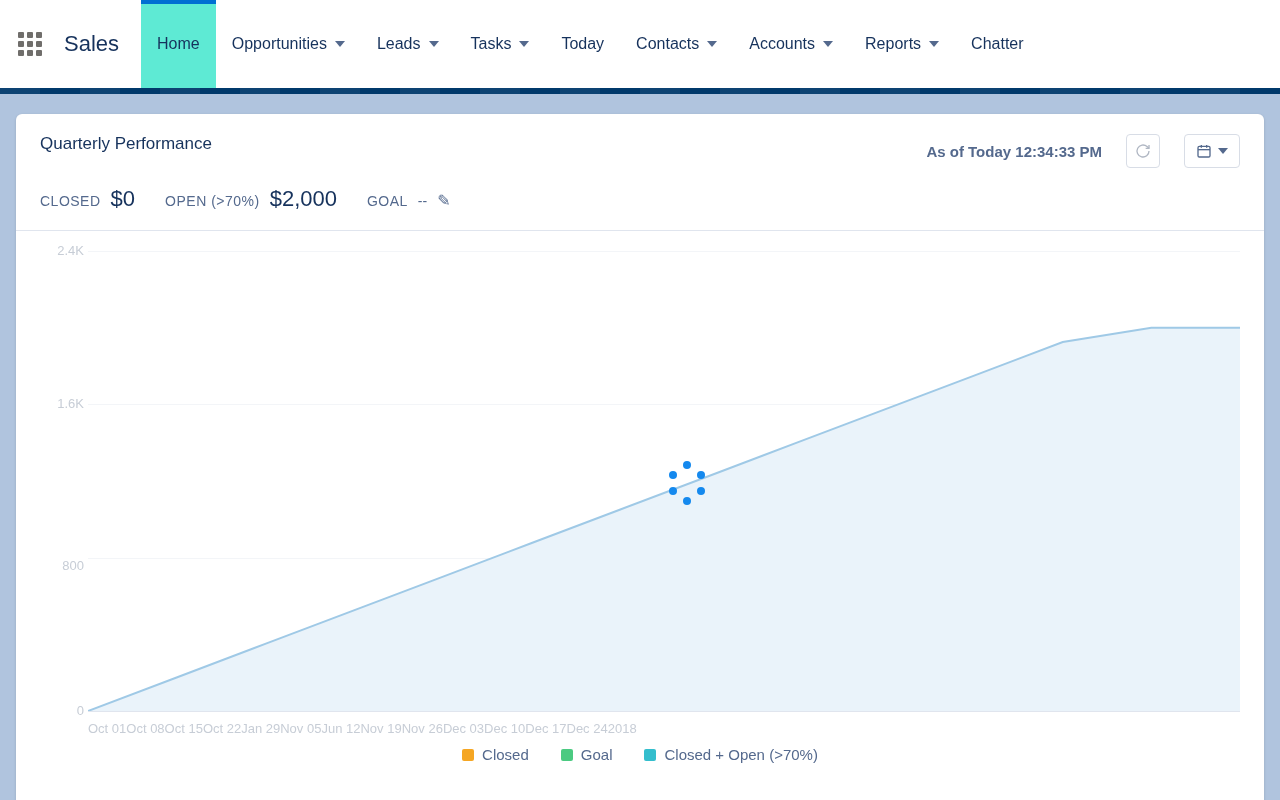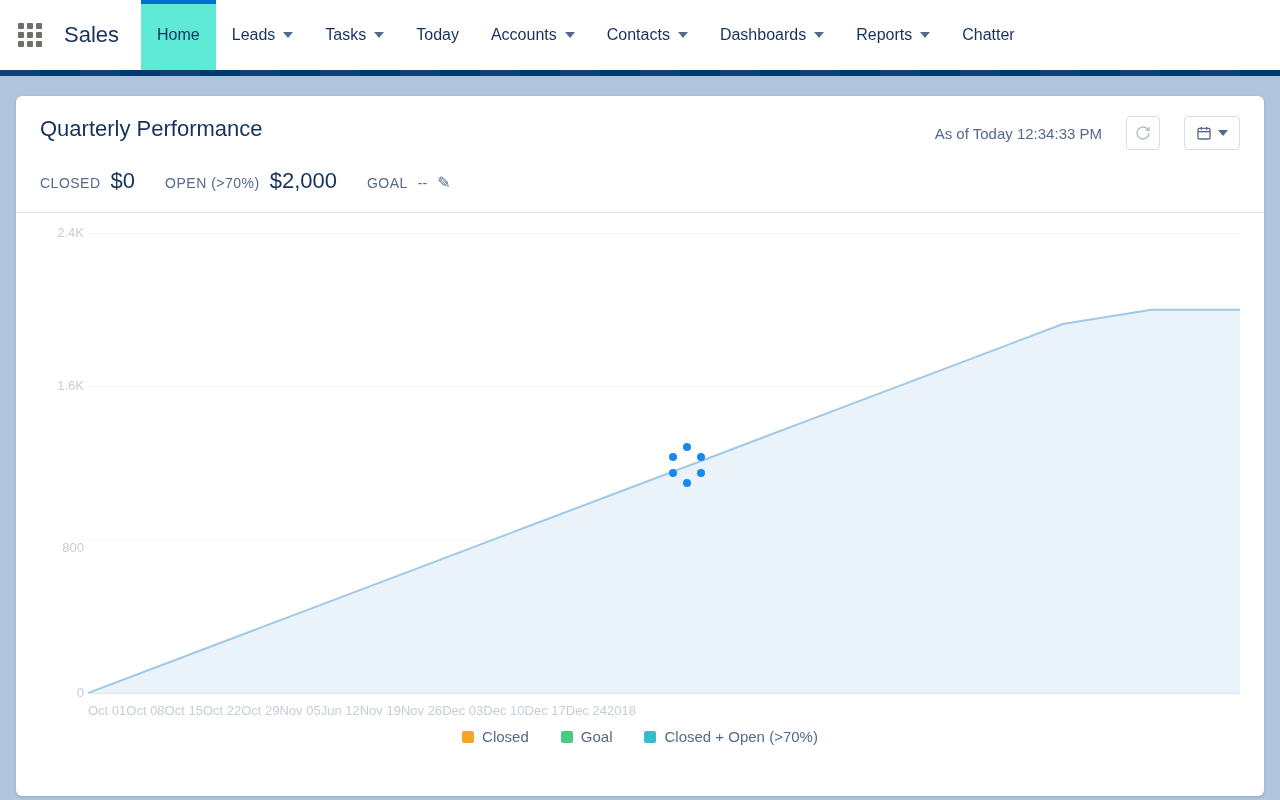--- a/index.html
+++ b/index.html
@@ -1,32 +1,32 @@
 <!DOCTYPE html>
 <html><head>
 <meta charset="utf-8">
 <style>
   * { box-sizing: border-box; margin: 0; padding: 0; }
   body { font-family: "Salesforce Sans", Arial, sans-serif; background: #b0c4de; width: 1280px; height: 800px; overflow: hidden; }
   
-  .topnav { background: #fff; height: 70px; display: flex; align-items: center; padding: 0 18px; gap: 0; }
+  .topnav { background: #fff; height: 88px; display: flex; align-items: center; padding: 0 18px; gap: 0; }
   .app-launcher { display: grid; grid-template-columns: repeat(3, 6px); grid-template-rows: repeat(3, 6px); gap: 3px; margin-right: 22px; cursor: pointer; }
   .app-launcher span { width: 6px; height: 6px; background: #706e6b; border-radius: 1px; }
   .app-name { font-size: 22px; color: #16325c; margin-right: 22px; }
   .nav-tabs { display: flex; align-items: stretch; height: 100%; }
   .nav-tab { display: flex; align-items: center; padding: 0 16px; font-size: 16px; color: #16325c; cursor: pointer; gap: 8px; position: relative; }
   .nav-tab.active { background: #5eead4; }
   .nav-tab.active::before { content: ""; position: absolute; top: 0; left: 0; right: 0; height: 4px; background: #0070d2; }
   .chevron { width: 0; height: 0; border-left: 5px solid transparent; border-right: 5px solid transparent; border-top: 6px solid #54698d; }
   .blue-bar { height: 6px; background: #00396b; background-image: repeating-linear-gradient(90deg, rgba(255,255,255,0.05) 0 40px, rgba(255,255,255,0) 40px 80px); }
   
   .card { background: #fff; margin: 20px 16px 0 16px; border-radius: 6px; box-shadow: 0 1px 3px rgba(0,0,0,0.15); height: 700px; position: relative; }
   .card-header { padding: 20px 24px 0 24px; display: flex; justify-content: space-between; align-items: flex-start; }
-  .card-title { font-size: 22px; color: #16325c; font-weight: 400; }
-  .card-header-right { display: flex; align-items: center; gap: 24px; }
+  .card-title { font-size: 17px; color: #16325c; font-weight: 400; }
+  .card-header-right { display: flex; align-items: center; gap: 24px; font-weight: bold; }
   .asof { font-size: 15px; color: #54698d; }
   .icon-btn { width: 34px; height: 34px; border: 1px solid #d8dde6; border-radius: 4px; background: #fff; display: flex; align-items: center; justify-content: center; cursor: pointer; color: #54698d; }
   .icon-btn.wide { width: 56px; gap: 6px; }
   .metrics { display: flex; gap: 30px; padding: 18px 24px 18px 24px; align-items: baseline; }
   .metric { display: flex; align-items: baseline; gap: 10px; }
   .metric-label { font-size: 14px; color: #54698d; letter-spacing: 0.5px; }
   .metric-value { font-size: 22px; color: #16325c; }
   .goal-dash { font-size: 14px; color: #54698d; }
   .pencil { color: #54698d; cursor: pointer; font-size: 16px; }
   .divider { height: 1px; background: #e0e5ee; margin: 0 0 0 0; }
@@ -58,40 +58,40 @@
       <span></span>
       <span></span>
       <span></span>
   </div>
   <div class="app-name">Sales</div>
   <div class="nav-tabs" id="nav-tabs">
       <div class="nav-tab active">
         <span>Home</span>
       </div>
       <div class="nav-tab">
+        <span>Opportunities</span>
+        <span class="chevron"></span>
+      </div>
+      <div class="nav-tab">
         <span>Leads</span>
         <span class="chevron"></span>
       </div>
       <div class="nav-tab">
         <span>Tasks</span>
         <span class="chevron"></span>
       </div>
       <div class="nav-tab">
         <span>Today</span>
       </div>
       <div class="nav-tab">
+        <span>Contacts</span>
+        <span class="chevron"></span>
+      </div>
+      <div class="nav-tab">
         <span>Accounts</span>
-        <span class="chevron"></span>
-      </div>
-      <div class="nav-tab">
-        <span>Contacts</span>
-        <span class="chevron"></span>
-      </div>
-      <div class="nav-tab">
-        <span>Dashboards</span>
         <span class="chevron"></span>
       </div>
       <div class="nav-tab">
         <span>Reports</span>
         <span class="chevron"></span>
       </div>
       <div class="nav-tab">
         <span>Chatter</span>
       </div>
     </div>
@@ -164,21 +164,21 @@
         <span style="left:16px;top:36px"></span>
         <span style="left:2px;top:26px"></span>
         <span style="left:2px;top:10px"></span>
       </div>
     </div>
     <div class="x-labels" id="x-labels">
         <span>Oct 01</span>
         <span>Oct 08</span>
         <span>Oct 15</span>
         <span>Oct 22</span>
-        <span>Oct 29</span>
+        <span>Jan 29</span>
         <span>Nov 05</span>
         <span>Jun 12</span>
         <span>Nov 19</span>
         <span>Nov 26</span>
         <span>Dec 03</span>
         <span>Dec 10</span>
         <span>Dec 17</span>
         <span>Dec 24</span>
         <span>2018</span>
       </div>

